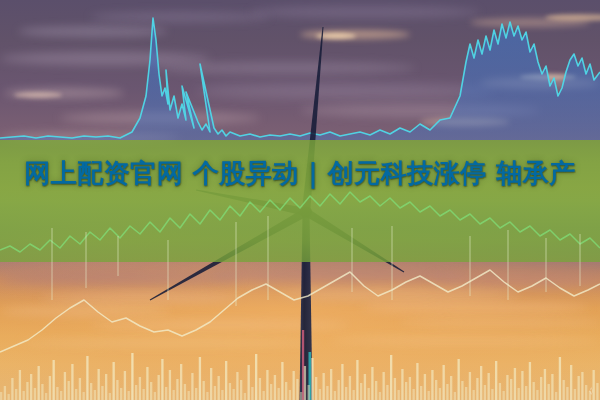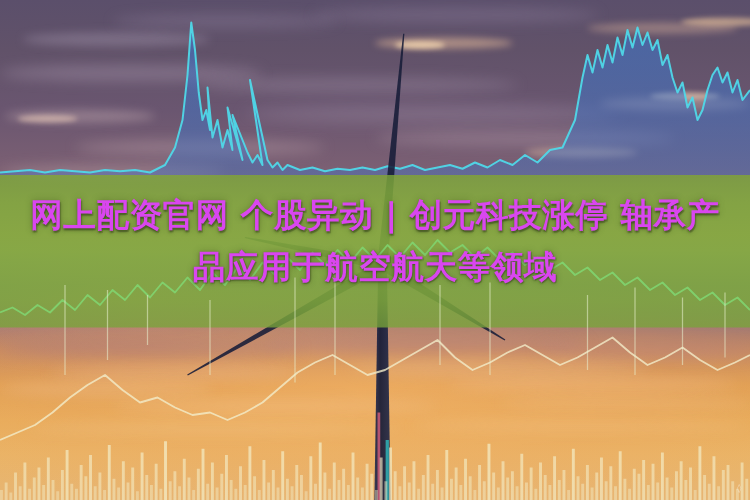--- a/index.html
+++ b/index.html
@@ -344,19 +344,18 @@
       <line x1="236" y1="222" x2="236" y2="306" stroke="#eaf3d2" stroke-width="1" stroke-opacity="0.55"></line>
       <line x1="268" y1="216" x2="268" y2="300" stroke="#eaf3d2" stroke-width="1" stroke-opacity="0.55"></line>
       <line x1="352" y1="228" x2="352" y2="292" stroke="#eaf3d2" stroke-width="1" stroke-opacity="0.55"></line>
       <line x1="392" y1="226" x2="392" y2="300" stroke="#eaf3d2" stroke-width="1" stroke-opacity="0.55"></line>
       <line x1="470" y1="236" x2="470" y2="296" stroke="#eaf3d2" stroke-width="1" stroke-opacity="0.55"></line>
       <line x1="508" y1="230" x2="508" y2="300" stroke="#eaf3d2" stroke-width="1" stroke-opacity="0.55"></line>
       <line x1="546" y1="238" x2="546" y2="292" stroke="#eaf3d2" stroke-width="1" stroke-opacity="0.55"></line>
       <line x1="580" y1="234" x2="580" y2="286" stroke="#eaf3d2" stroke-width="1" stroke-opacity="0.55"></line>
     </svg>
 
-  <div id="headline" style="top: 153px; font-size: 26px; color: #d946ef; text-align: center;">
+  <div id="headline" style="top: 153px; font-size: 26px; color: #0369a1; text-align: center;">
     <span class="ln">网上配资官网 个股异动 | 创元科技涨停 轴承产</span>
-    <span class="ln">品应用于航空航天等领域</span>
   </div>
 
   <div id="watermark">◊</div>
 </div>
 
 </body></html>

